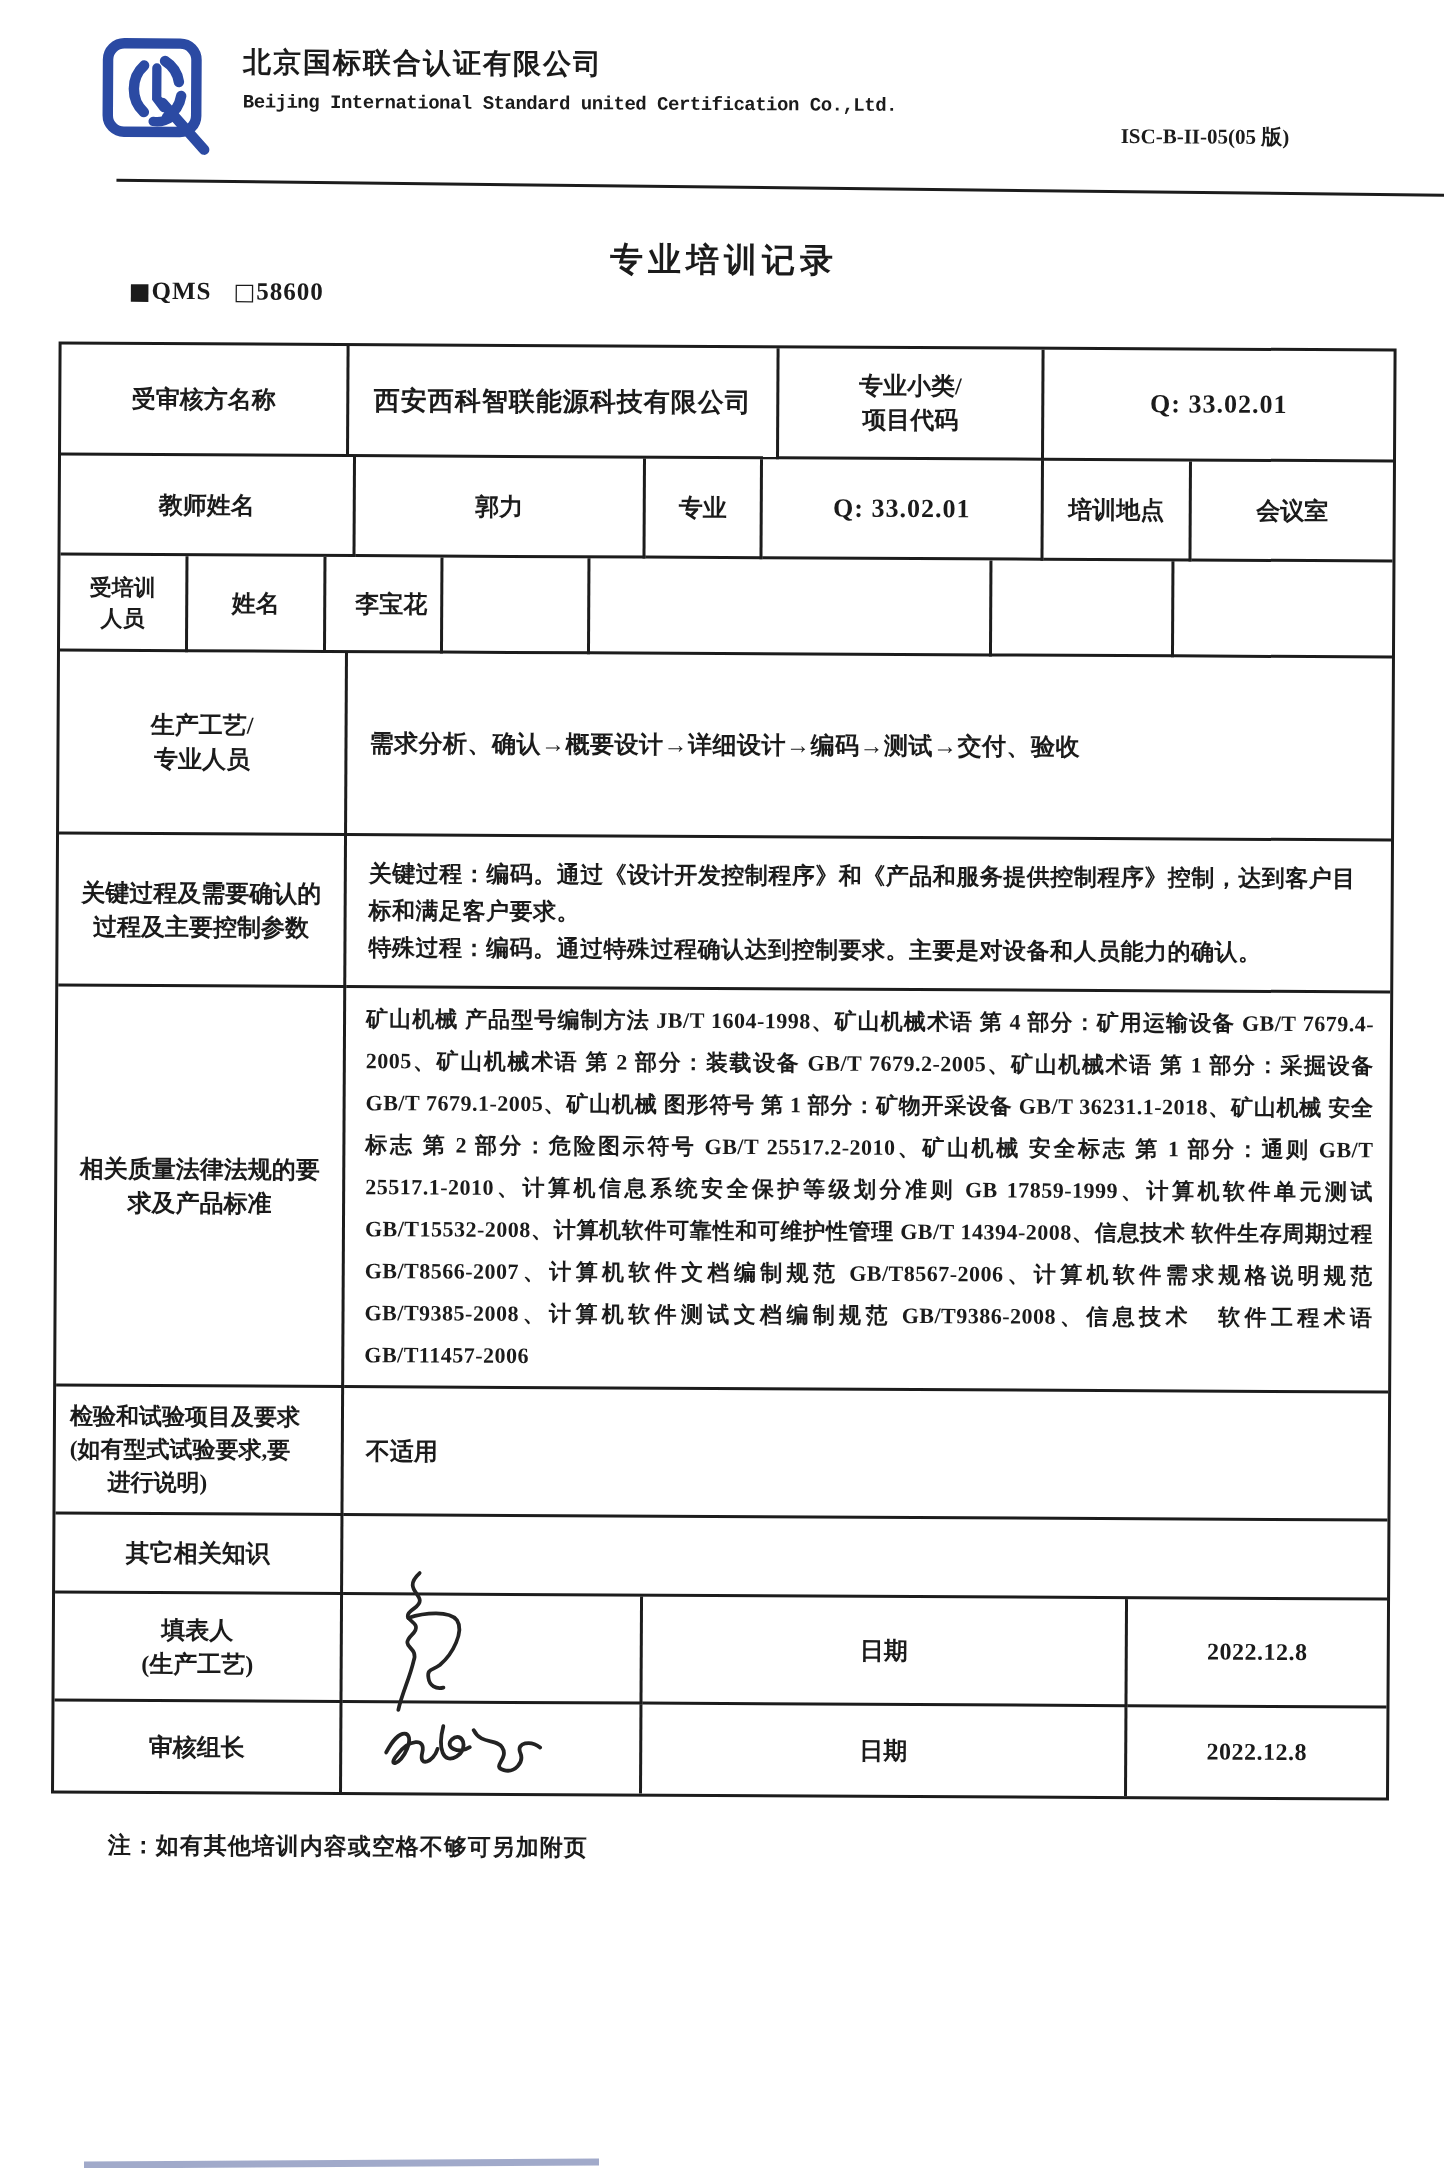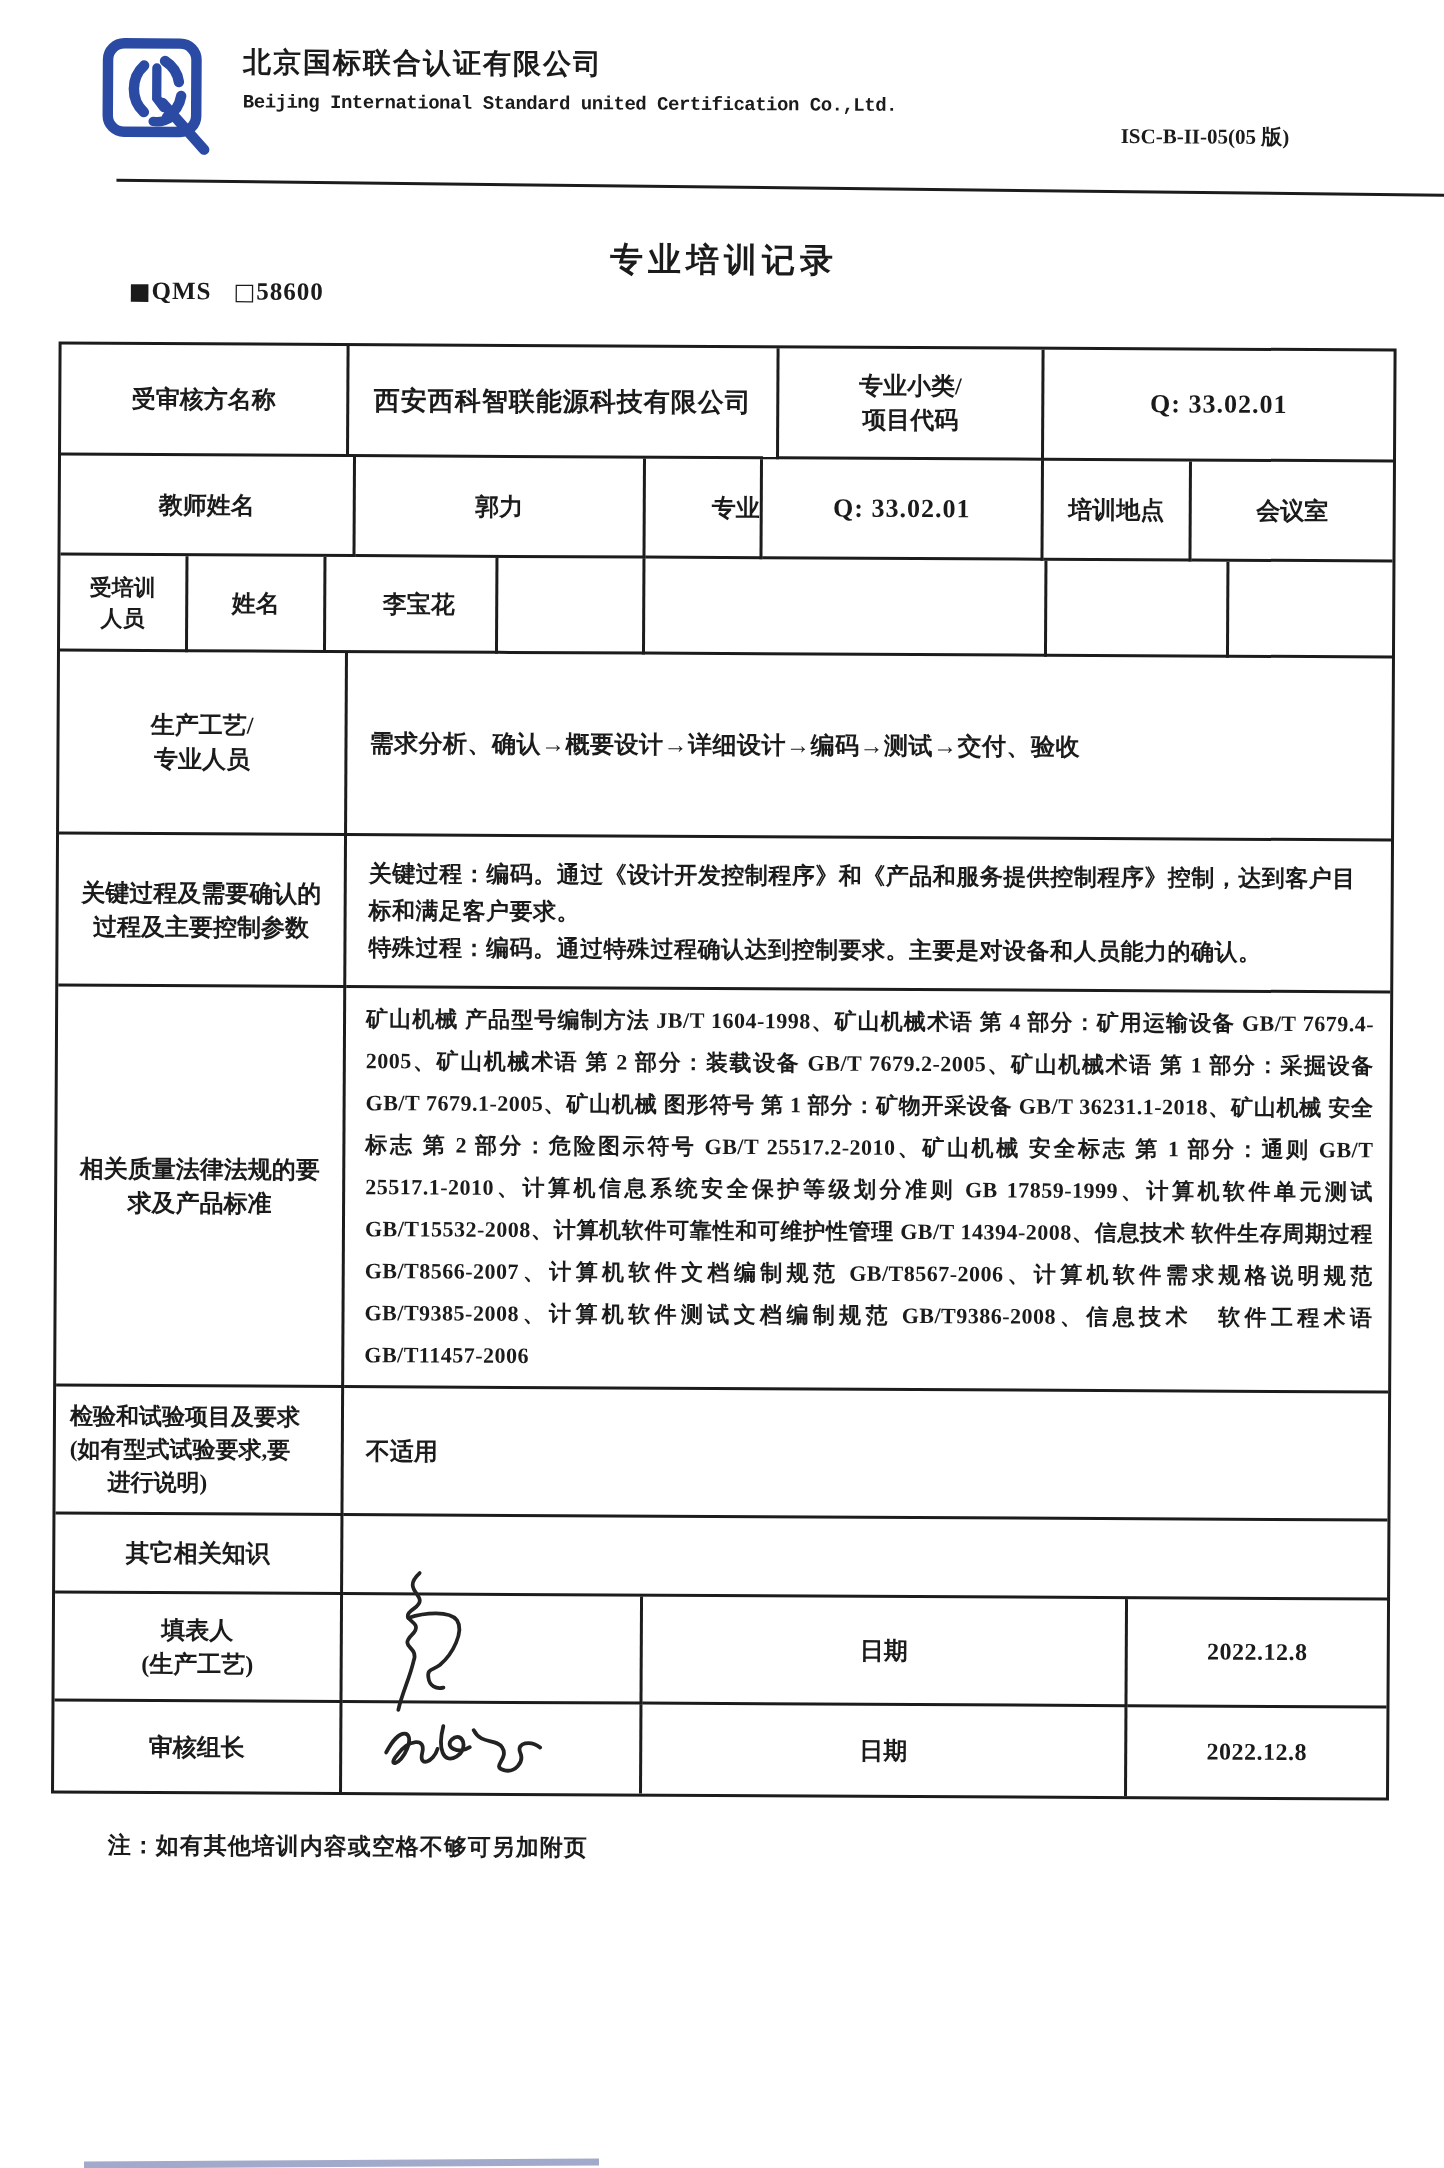--- a/index.html
+++ b/index.html
@@ -114,21 +114,21 @@
       </div>
     </div>
 
     <div class="t-row" style="height:100px;">
       <div class="t-cell" style="width:295px;">
         <div class="lab">教师姓名</div>
       </div>
       <div class="t-cell" style="width:290px;">
         <div class="val-md">郭力</div>
       </div>
-      <div class="t-cell" style="width:117px;align-items:flex-end;">
+      <div class="t-cell" style="width:117px;">
         <div class="lab">专业</div>
       </div>
       <div class="t-cell" style="width:281px;">
         <div class="val">Q: 33.02.01</div>
       </div>
       <div class="t-cell" style="width:148px;">
         <div class="lab">培训地点</div>
       </div>
       <div class="t-cell last">
         <div class="val-md">会议室</div>
@@ -136,21 +136,21 @@
     </div>
 
     <div class="t-row" style="height:96px;">
       <div class="t-cell" style="width:128px;">
         <div class="lab-sm">受培训</div>
         <div class="lab-sm">人员</div>
       </div>
       <div class="t-cell" style="width:138px;">
         <div class="lab">姓名</div>
       </div>
-      <div class="t-cell" style="width:172px;padding-left:16px;">
+      <div class="t-cell" style="width:117px;padding-left:16px;">
         <div class="val-md">李宝花</div>
       </div>
       <div class="t-cell" style="width:147px;"></div>
       <div class="t-cell" style="width:402px;"></div>
       <div class="t-cell" style="width:182px;"></div>
       <div class="t-cell last"></div>
     </div>
 
     <div class="t-row" style="height:183px;">
       <div class="t-cell" style="width:288px;">

